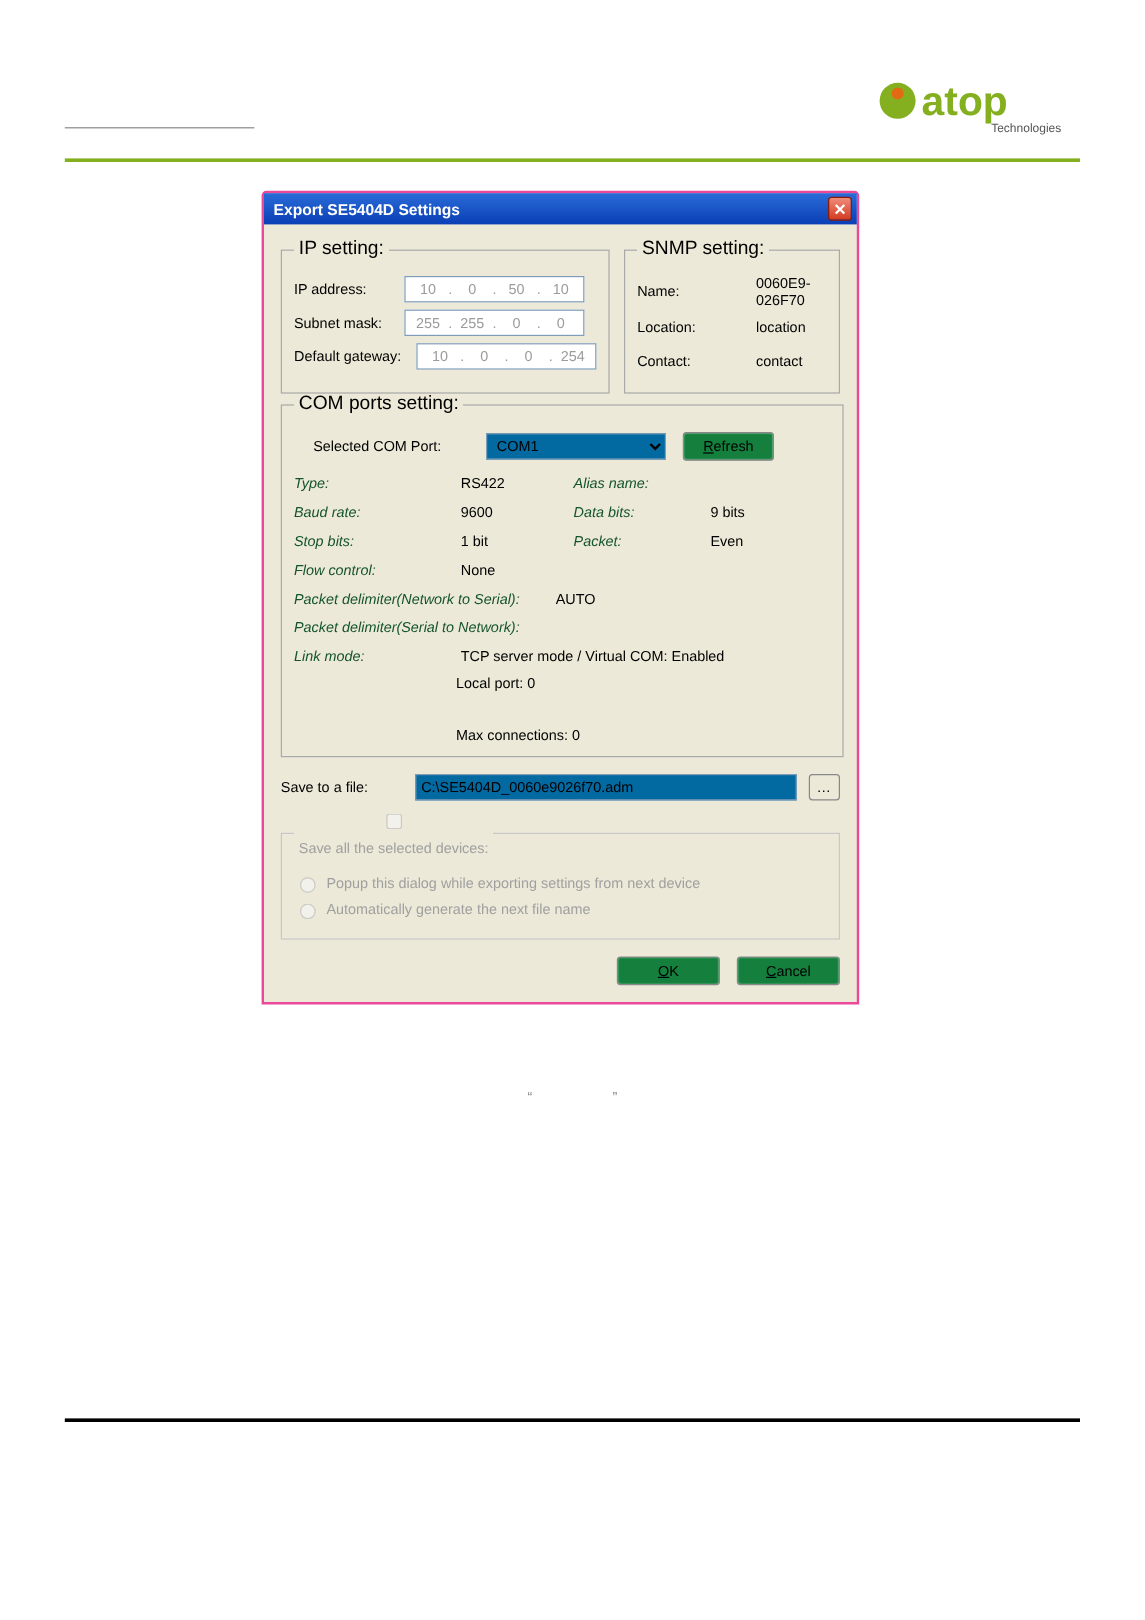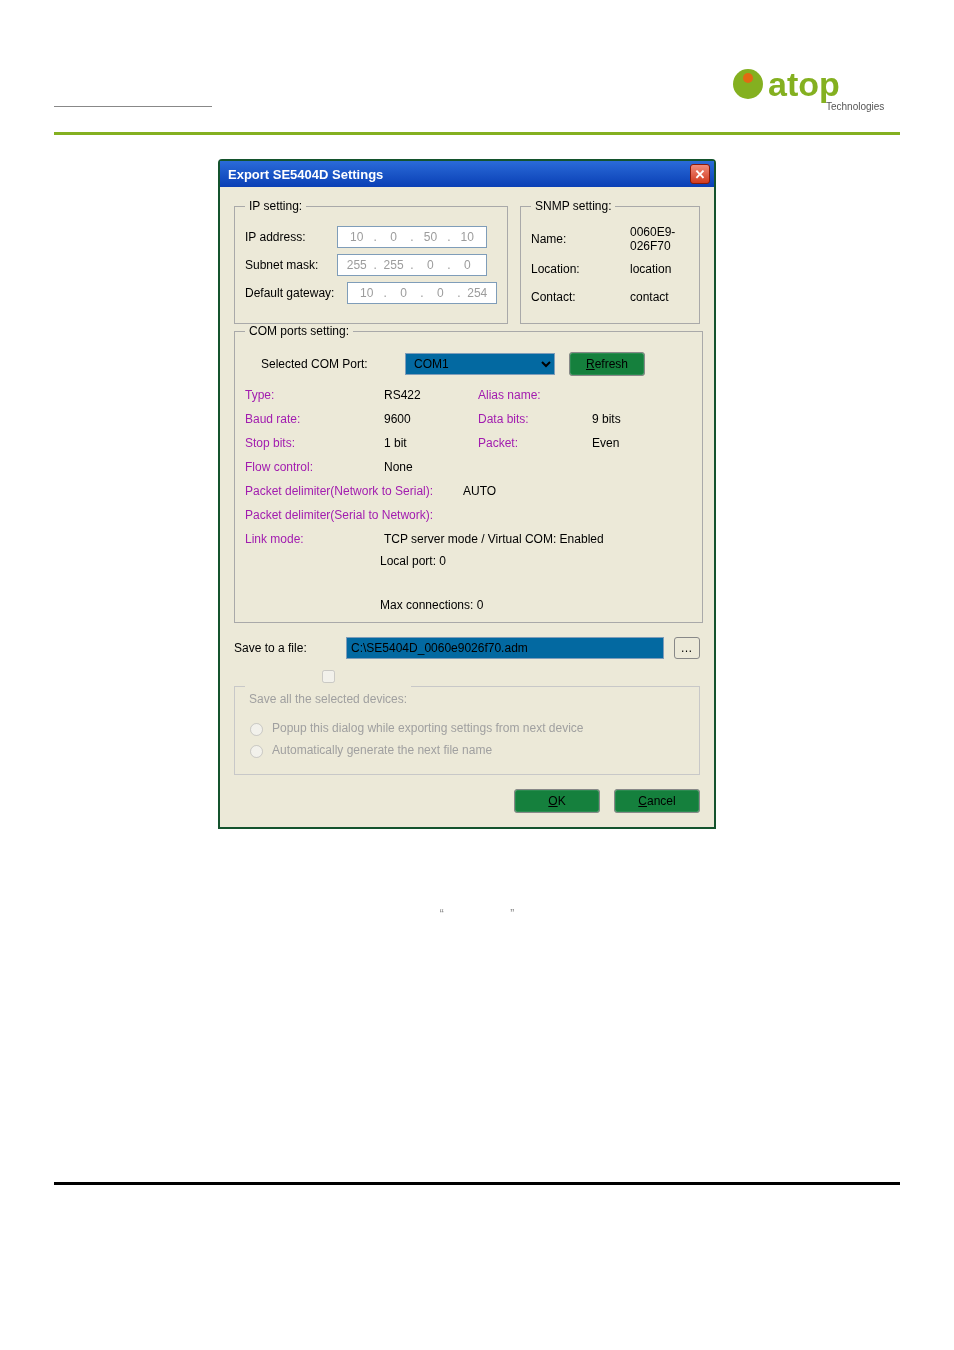--- a/index.html
+++ b/index.html
@@ -41,21 +41,21 @@
     height: 3px;
     background: #000;
   }
 
   .dialog-wrap {
     position: absolute;
     top: 159px;
     left: 218px;
     width: 498px;
     background: #ece9d8;
-    border: 2px solid #14532d;
+    border: 2px solid #ec4899;
     border-radius: 4px 4px 0 0;
   }
   .titlebar {
     display: flex;
     align-items: center;
     justify-content: space-between;
     height: 26px;
     padding: 0 4px 0 8px;
     background: linear-gradient(#2a6bd8,#0a3fb5);
     color: #fff;
@@ -83,21 +83,21 @@
     color: #000;
   }
 
   fieldset.gb {
     border: 1px solid #a9a9a9;
     padding: 8px 10px 10px 10px;
     margin: 0;
   }
   fieldset.gb > legend {
     padding: 0 4px;
-    font-size: 12px;
+    font-size: 16px;
     color: #000;
     margin-top: 40px;
   }
 
   .top-row {
     display: flex;
     gap: 12px;
   }
   .top-row .ip-box { flex: 1.2; }
   .top-row .snmp-box { flex: 1; }
@@ -154,21 +154,21 @@
   .btn u { text-decoration: underline; }
 
   .grid {
     display: grid;
     grid-template-columns: 135px 90px 110px 100px;
     row-gap: 10px;
     column-gap: 4px;
     align-items: center;
   }
   .full { grid-column: 1 / -1; }
-  .kv-l { color:#a21caf; }
+  .kv-l { color:#14532d;font-style:italic; }
   .kv-v { color:#000; }
   .linkmode-vals { display:flex; flex-direction:column; gap:8px; margin-left:135px; }
 
   .save-row {
     display:flex;
     align-items:center;
     gap: 10px;
     margin: 14px 0 8px 0;
   }
   .save-row .sv-lbl { flex: 0 0 102px; }

